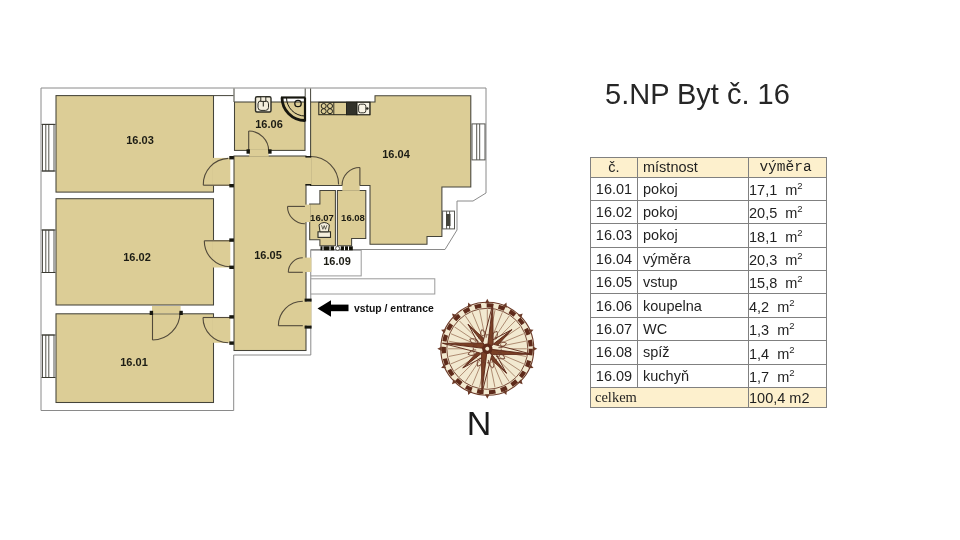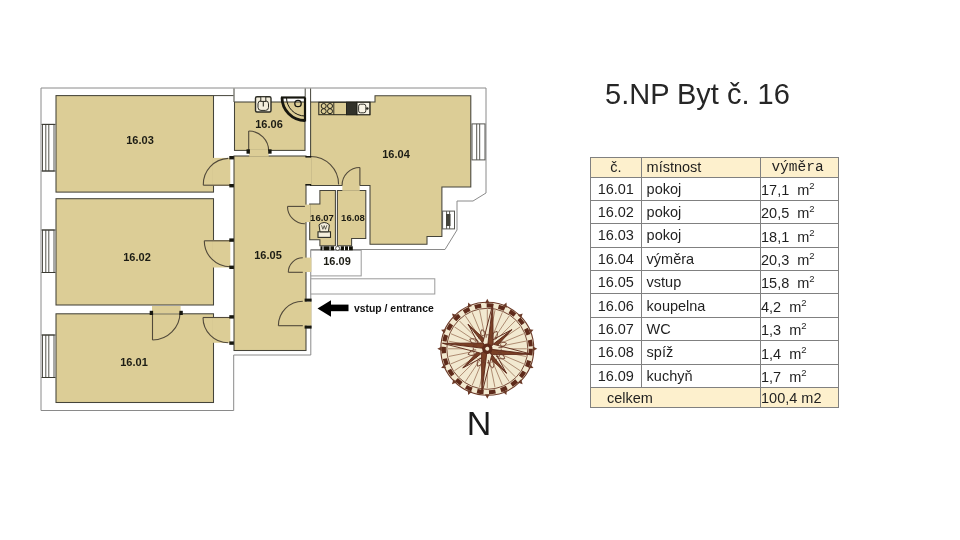--- a/index.html
+++ b/index.html
@@ -350,17 +350,17 @@
         <td class="c1">16.08</td>
         <td class="c2">spíž</td>
         <td class="c3">1,4&nbsp; m<sup>2</sup></td>
       </tr>
   <tr>
         <td class="c1">16.09</td>
         <td class="c2">kuchyň</td>
         <td class="c3">1,7&nbsp; m<sup>2</sup></td>
       </tr>
   <tr class="hd ft">
-        <td class="c1" colspan="2" style="text-align:left;padding-left:16px;width:153px;">celkem</td>
+        <td class="c1" colspan="2" style="text-align:left;padding-left:4px;width:153px;font-family:Liberation Serif, serif;">celkem</td>
         <td class="c3">100,4&nbsp;m2</td>
       </tr>
 </tbody>
   </table>
 
 </body></html>

